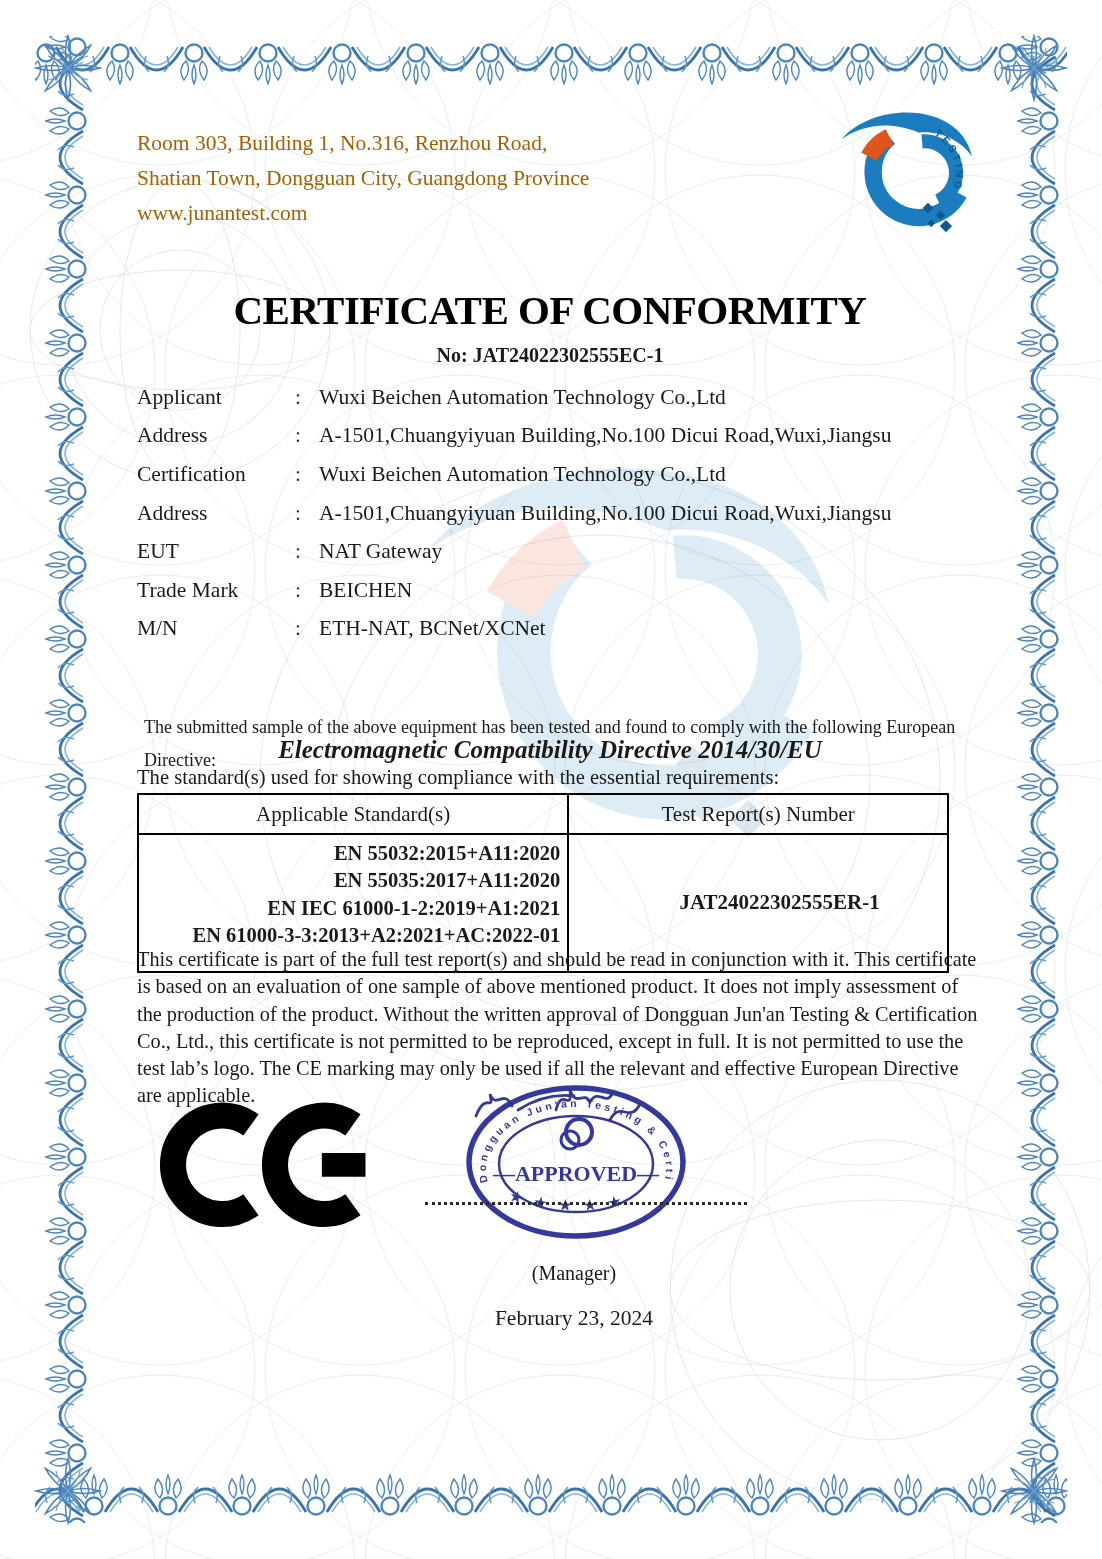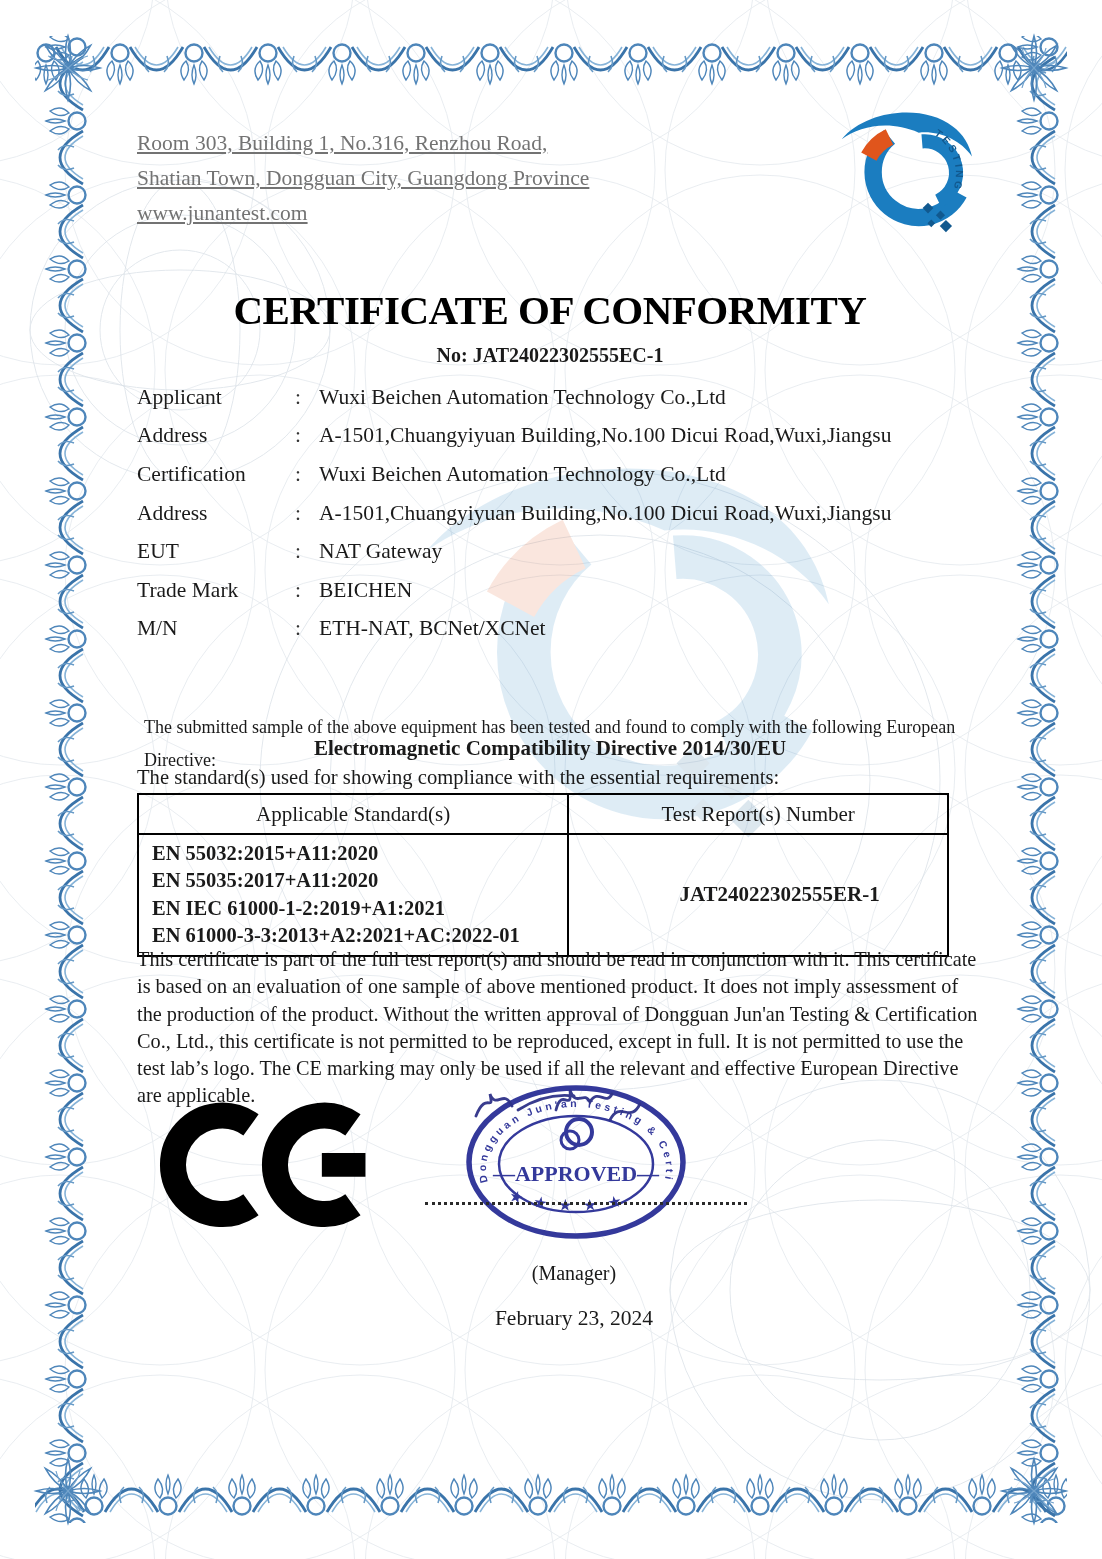--- a/index.html
+++ b/index.html
@@ -13,43 +13,43 @@
   .lace-top{left:35px;top:36px;width:1032px;height:58px;}
   .lace-bottom{left:35px;top:1465px;width:1032px;height:58px;transform:rotate(180deg);}
   .lace-left{left:36px;top:36px;width:1487px;height:58px;transform-origin:0 0;transform:rotate(90deg) translateY(-58px);}
   .lace-right{left:1008px;top:36px;width:1487px;height:58px;transform-origin:0 0;transform:rotate(90deg) translateY(-58px);}
   .corner{position:absolute;width:76px;height:76px;}
   .corner-tl{left:30px;top:30px;}
   .corner-tr{left:996px;top:30px;transform:rotate(90deg);}
   .corner-br{left:996px;top:1453px;transform:rotate(180deg);}
   .corner-bl{left:30px;top:1453px;transform:rotate(270deg);}
   
-  .addr{left:137px;top:126px;font-size:21.5px;line-height:35px;color:#737373;text-decoration:underline;}
+  .addr{left:137px;top:126px;font-size:21.5px;line-height:35px;color:#a16207;}
   .logo{left:833px;top:100px;}
   
   .title{left:110px;top:286px;width:880px;text-align:center;font-size:41px;font-weight:bold;
          letter-spacing:-0.5px;color:#000;}
   .cert-no{left:110px;top:344px;width:880px;text-align:center;font-size:20px;font-weight:bold;}
   
   .fields{left:137px;top:378px;width:830px;}
   .field-row{display:grid;grid-template-columns:158px 24px 1fr;height:38.6px;align-items:center;
              font-size:21.5px;}
   .field-row .colon{color:#333;}
   
   .statement{left:144px;top:672px;width:848px;font-size:18px;line-height:33px;margin-top:39px;}
-  .directive{left:110px;top:736px;width:880px;text-align:center;font-size:21px;font-weight:bold;}
+  .directive{left:110px;top:736px;width:880px;text-align:center;font-size:25px;font-weight:bold;font-style:italic;}
   .standards-intro{left:137px;top:766px;width:848px;font-size:20.6px;}
   
   .std-table{left:137px;top:793px;width:812px;border-collapse:collapse;position:absolute;}
   .std-table th,.std-table td{border:2px solid #000;}
   .std-table th{font-weight:normal;font-size:21px;height:36px;text-align:center;}
   .std-table td{vertical-align:middle;}
   .std-table .col-std{width:438px;}
   .std-table .col-rep{width:374px;border-radius:10px;}
-  .std-lines{padding:4px 6px 4px 12px;}
+  .std-lines{padding:4px 6px 20px 12px;text-align:right;}
   .std-lines div{font-size:20.5px;font-weight:bold;line-height:27.4px;white-space:nowrap;}
   .rep-cell{text-align:center;font-size:21px;font-weight:bold;padding-left:44px;}
   
   .disclaimer{left:137px;top:946px;width:846px;font-size:20.3px;line-height:27.3px;}
   
   .ce{left:158px;top:1093px;}
   .stamp{left:460px;top:1080px;}
   .dotline{left:425px;top:1202px;width:322px;border-top:3px dotted #2a2a2a;height:0;}
   .manager{left:428px;top:1262px;width:292px;text-align:center;font-size:20px;}
   .date{left:420px;top:1306px;width:308px;text-align:center;font-size:21.5px;}

